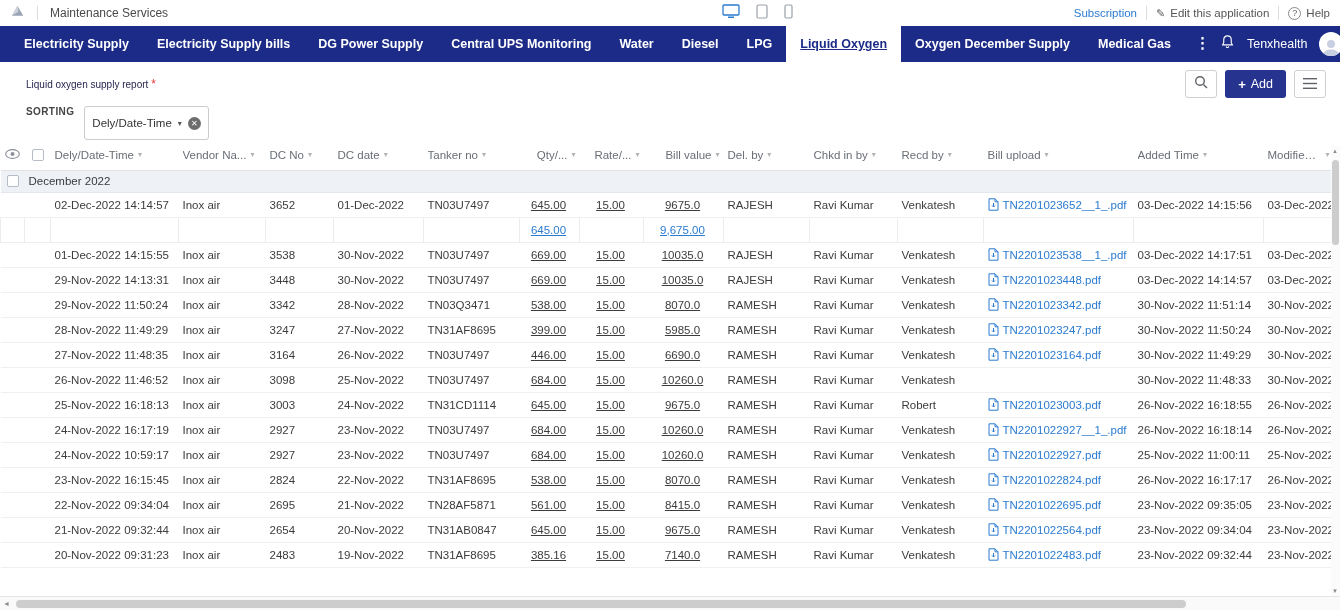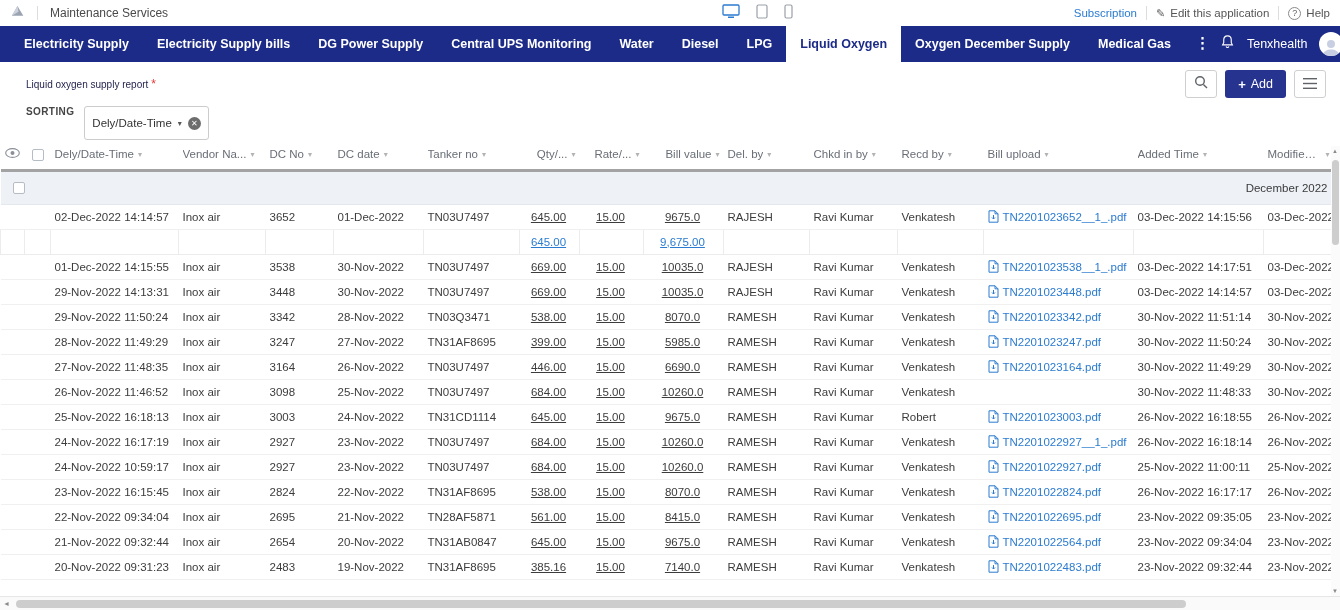--- a/index.html
+++ b/index.html
@@ -14,21 +14,21 @@
   .topbar .right{margin-left:auto;display:flex;align-items:center;gap:4px;font-size:11.5px;color:#555;}
   .sub-link{color:#2b7bd0;cursor:pointer;}
   .edit-wrap,.help-wrap{display:flex;align-items:center;gap:5px;cursor:pointer;}
   .pencil{font-size:11px;color:#666;}
   .help-circle{width:13px;height:13px;border:1px solid #8a8a8a;border-radius:50%;font-size:9px;color:#666;display:flex;align-items:center;justify-content:center;}
 
   
   .navbar{height:36px;background:#1c2b87;display:flex;align-items:stretch;padding-left:10px;color:#fff;}
   .tabs{display:flex;align-items:center;}
   .tab{padding:0 14px;line-height:36px;font-size:12.5px;font-weight:bold;color:#fff;cursor:pointer;white-space:nowrap;}
-  .tab.active{background:#fff;color:#1c2b87;}
+  .tab.active{background:#fff;color:#1c2b87;text-decoration:underline;}
   .nav-more{padding:0 10px;line-height:34px;font-size:15px;font-weight:bold;cursor:pointer;}
   .nav-right{margin-left:auto;display:flex;align-items:center;gap:12px;padding-right:14px;}
   .user-name{font-size:12.5px;}
   .avatar{width:24px;height:24px;border-radius:50%;background:#fff;display:flex;align-items:flex-end;justify-content:center;overflow:hidden;cursor:pointer;}
 
   
   .page-header{height:44px;display:flex;align-items:center;padding:0 14px 0 26px;}
   .page-title{font-size:10px;color:#26264f;}
   .req{color:#e53935;font-size:12px;vertical-align:top;margin-left:3px;}
   .header-actions{margin-left:auto;display:flex;gap:8px;align-items:center;}
@@ -46,21 +46,21 @@
   
   .table-wrap{position:relative;height:452px;overflow:hidden;}
   table{border-collapse:collapse;table-layout:fixed;width:1333px;font-size:11.5px;color:#3c3c3c;}
   th{height:30px;font-weight:normal;color:#696e76;border-bottom:1px solid #e2e2e2;text-align:left;padding:0 4px;overflow:hidden;}
   .th-flex{display:flex;align-items:center;}
   .th-flex.end{justify-content:flex-end;}
   .th-label{overflow:hidden;text-overflow:ellipsis;white-space:nowrap;}
   .caret{font-size:8px;color:#b3b3b3;margin-left:4px;flex:0 0 auto;cursor:pointer;}
   td{height:25px;padding:0 6px 0 4px;white-space:nowrap;overflow:hidden;border-bottom:1px solid #f0f0f0;}
   td.num{text-align:center;text-decoration:underline;}
-  tr.group-row td{height:34px;background:#eef2f7;border-top:3px solid #a3a3a3;border-bottom:1px solid #e3e8ef;text-align:right;}
+  tr.group-row td{height:22px;background:#eef2f7;border-top:1px solid #a3a3a3;border-bottom:1px solid #e3e8ef;}
   .group-label{font-size:11.5px;color:#3a3a3a;}
   tr.summary-row td{border:1px solid #ececec;}
   td.blue{color:#2b7bd0;}
   .file-cell{color:#2b7bd0;cursor:pointer;}
   .file-cell svg{vertical-align:-2px;margin-right:4px;}
   .file-link{color:#2b7bd0;}
   .cb{display:inline-block;width:12px;height:12px;border:1px solid #b6bcc6;border-radius:2px;background:#fff;vertical-align:middle;cursor:pointer;}
   .th-eye,.th-check{text-align:center;padding:0;}
   .group-check{text-align:center;padding:0;}
 

